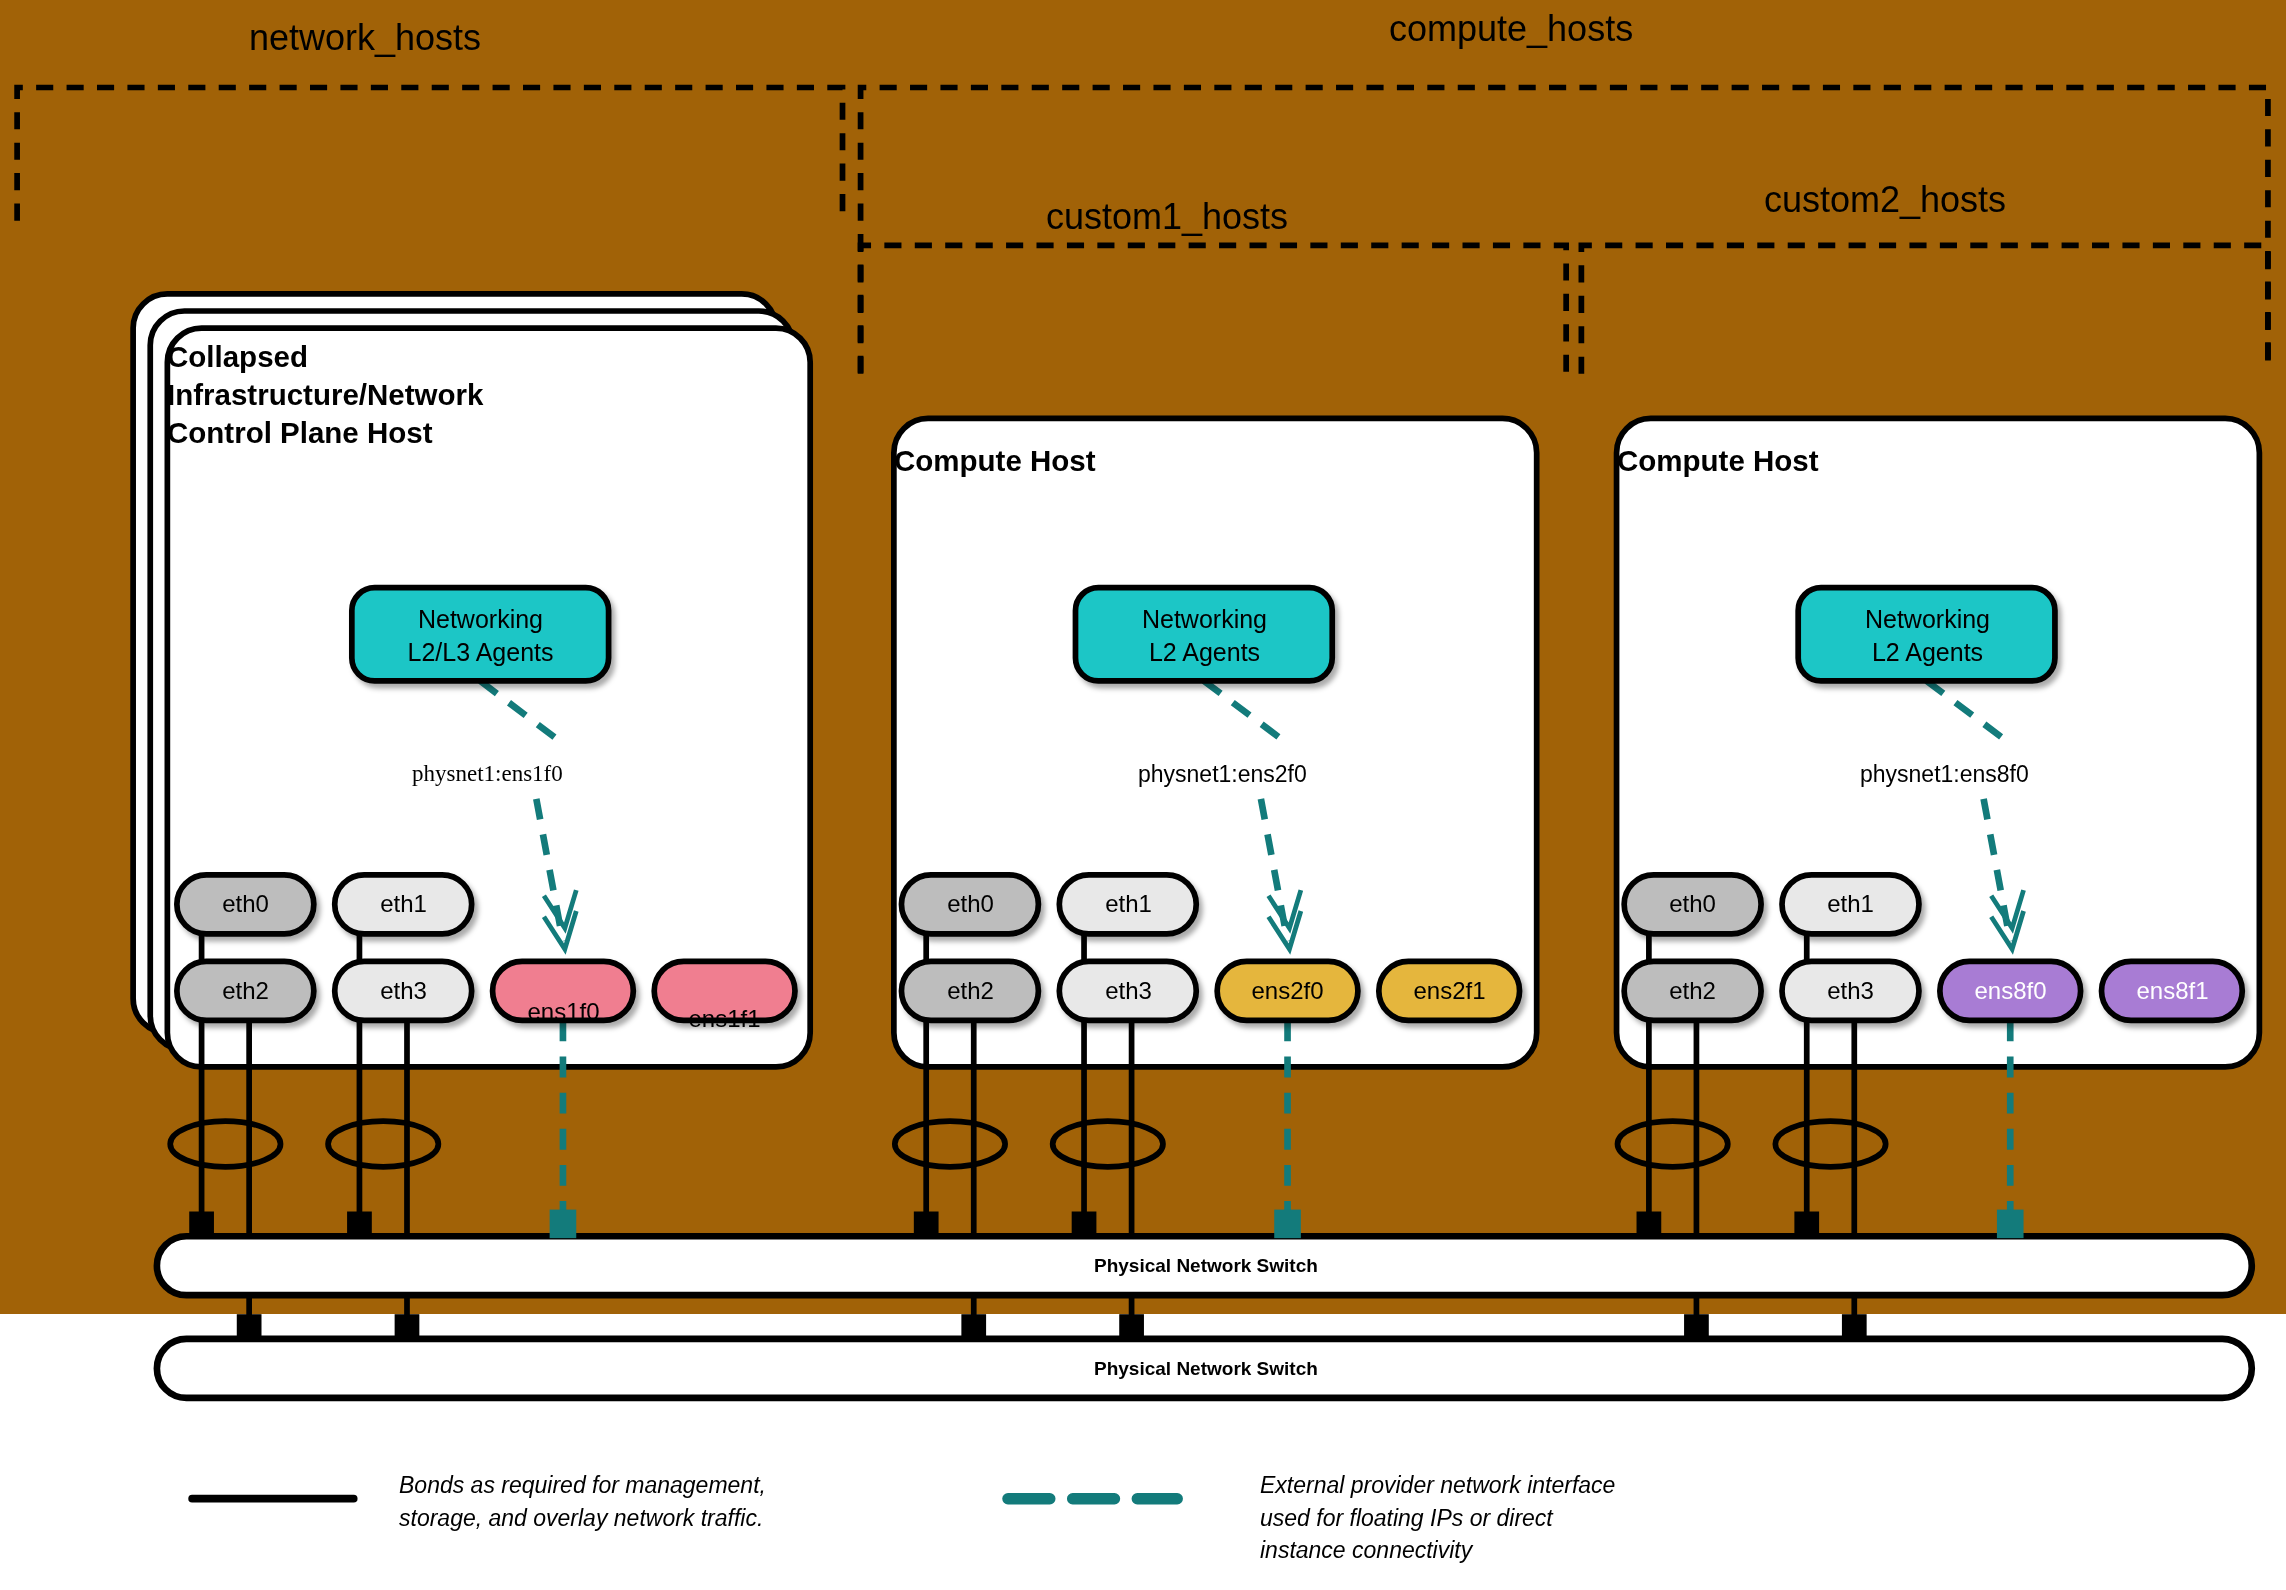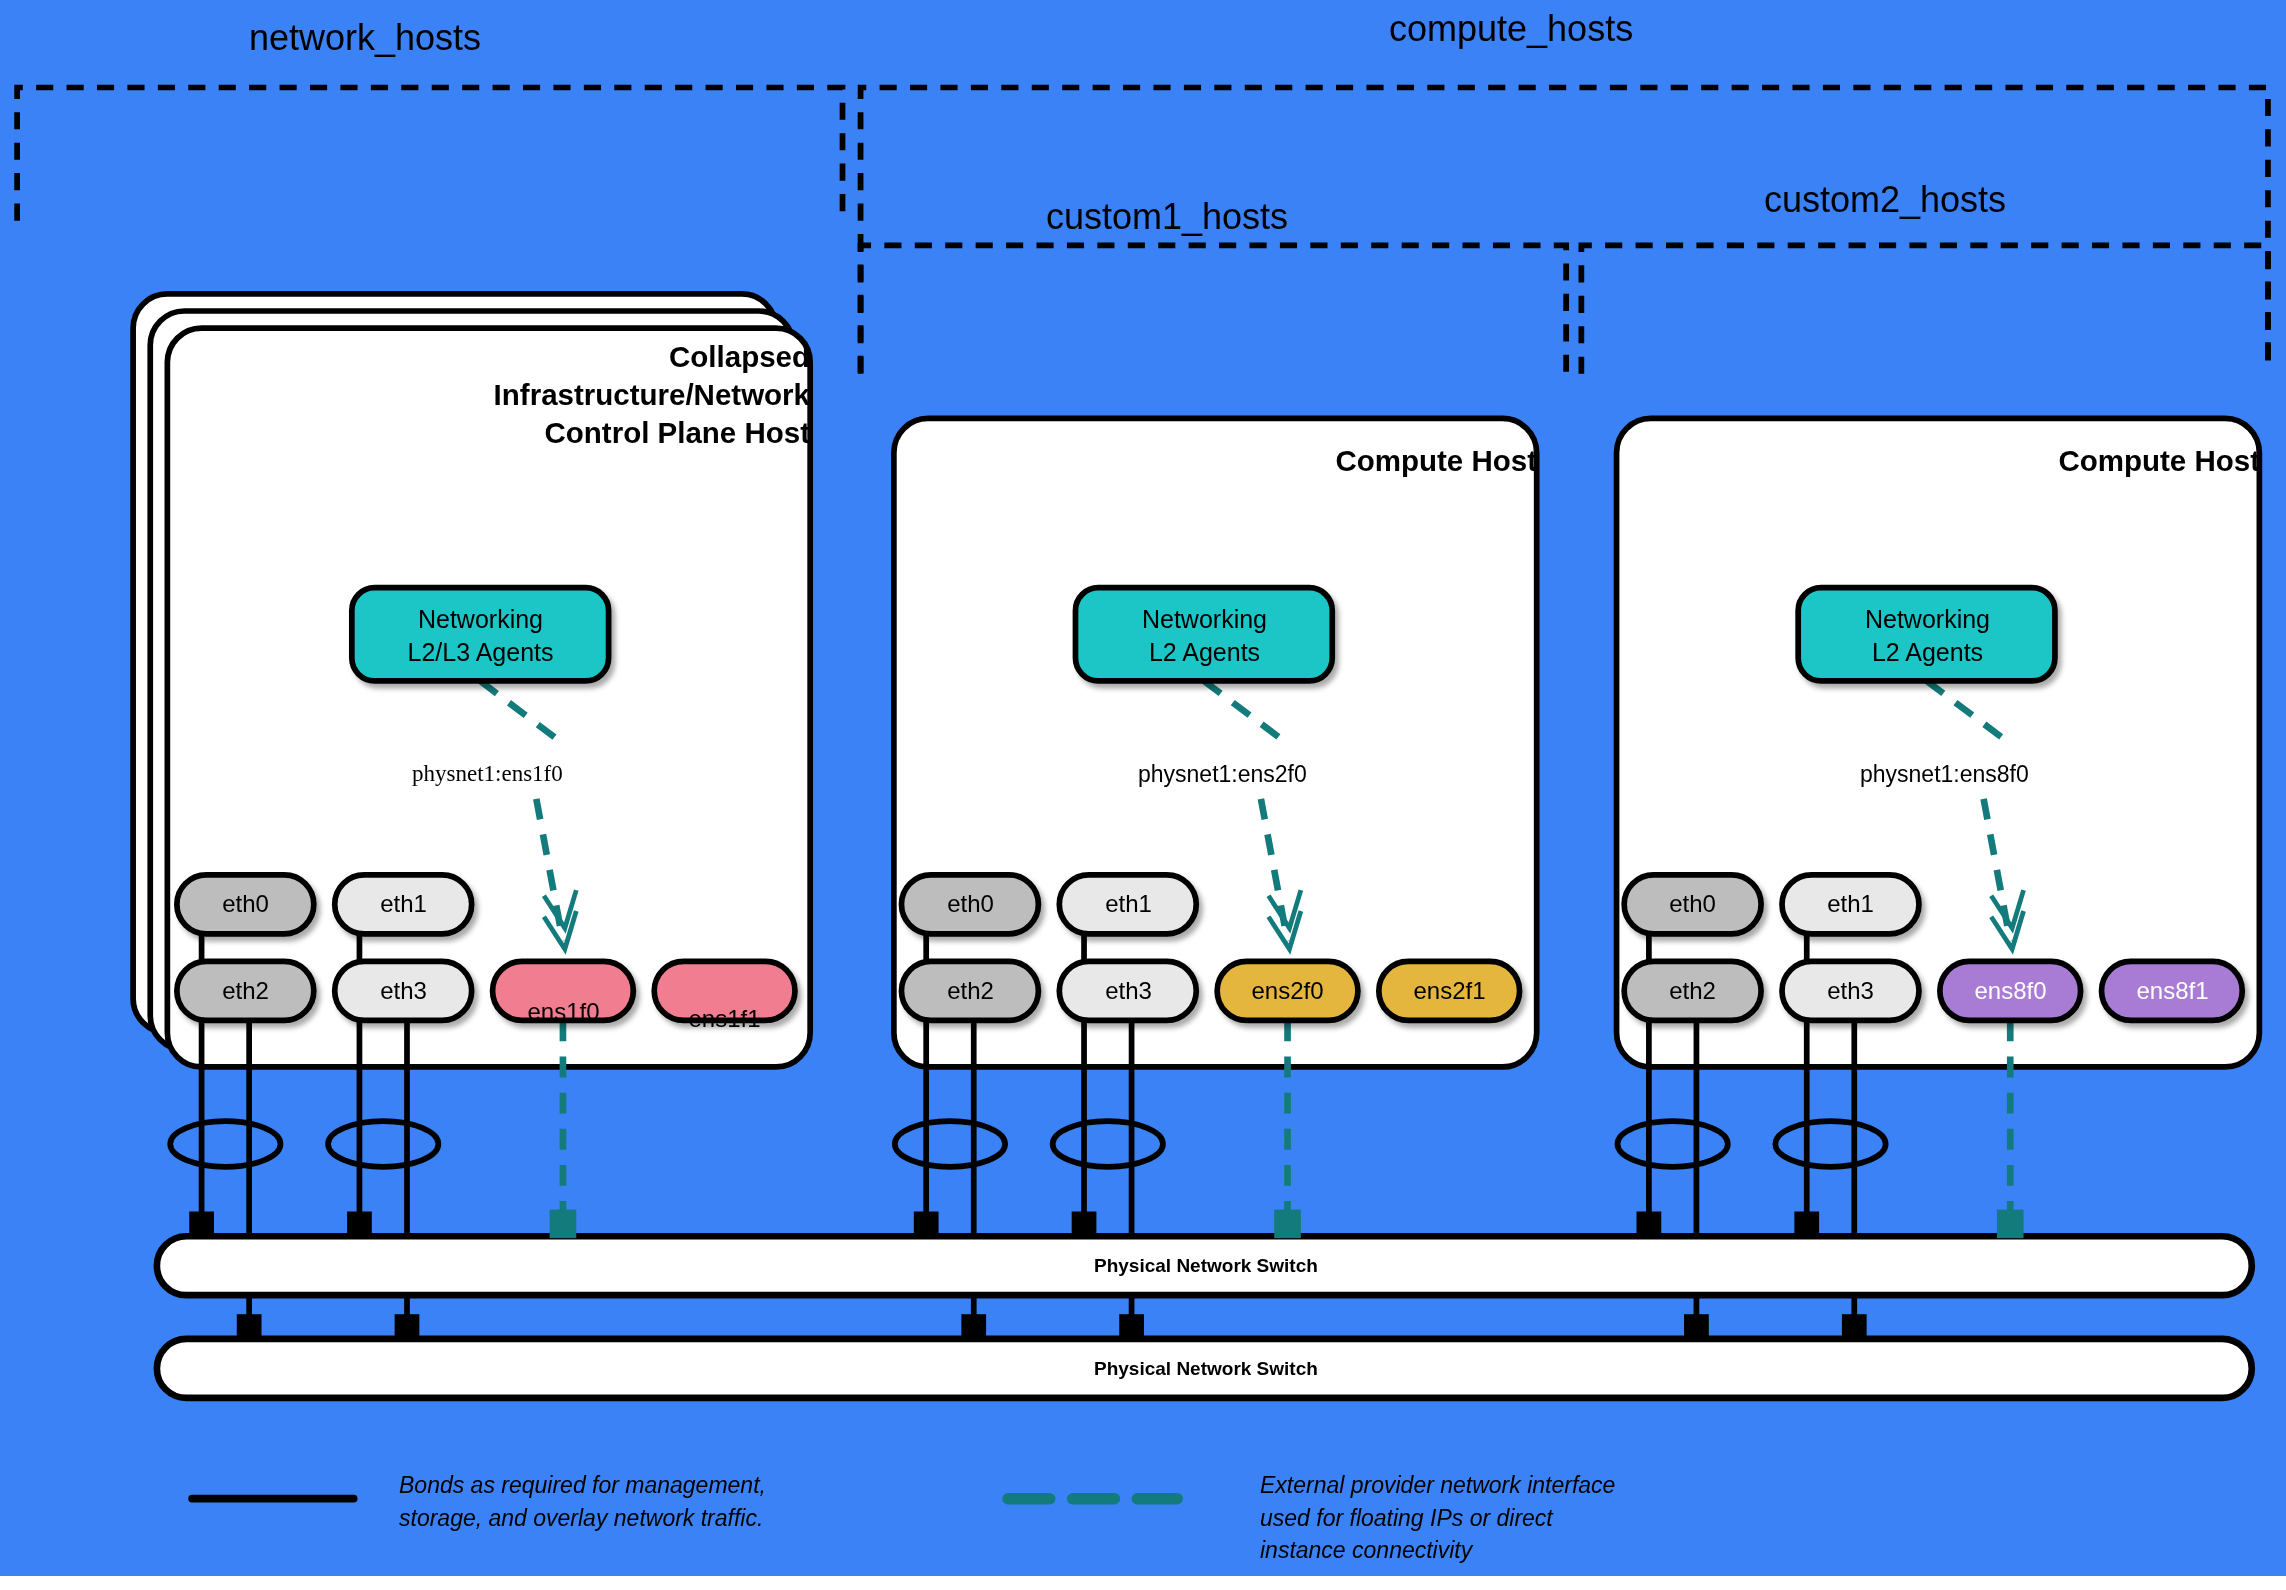--- a/index.html
+++ b/index.html
@@ -1,23 +1,23 @@
 <!DOCTYPE html>
 <html style="font-size:15px"><head>
 <meta charset="utf-8">
 <style>
   html,body{margin:0;padding:0;background:#fff;}
   body{width:2286px;height:1590px;font-family:"Liberation Sans",sans-serif;overflow:hidden;}
-  #stage{position:relative;width:2286px;height:1576px;background:#3b82f6;}
+  #stage{position:relative;width:2286px;height:1314px;background:#a16207;}
   svg#canvas{position:absolute;left:0;top:0;width:2286px;height:1590px;}
 
   .grp-title{position:absolute;font-size:36px;color:#000;white-space:nowrap;
              font-family:"Liberation Sans",sans-serif;}
   .host-title{position:absolute;font-size:29.5px;font-weight:bold;color:#000;
-              text-align:right;line-height:1.28;white-space:pre-line;}
+              text-align:left;line-height:1.28;white-space:pre-line;}
   .agent-lbl{position:absolute;font-size:25px;color:#000;text-align:center;
              line-height:1.3;white-space:pre-line;pointer-events:none;}
   .nic-lbl{position:absolute;font-size:24px;color:#000;text-align:center;
            pointer-events:none;width:100%;}
   .nic-lbl.onwhite{color:#ffffff;}
   .physnet-lbl{position:absolute;font-size:23px;color:#000;white-space:nowrap;}
   .switch-lbl{position:absolute;font-size:19px;font-weight:bold;color:#000;white-space:nowrap;}
   .legend-text{position:absolute;font-size:23px;color:#000;line-height:1.42;
                white-space:pre-line;font-style:italic;}
 </style>

